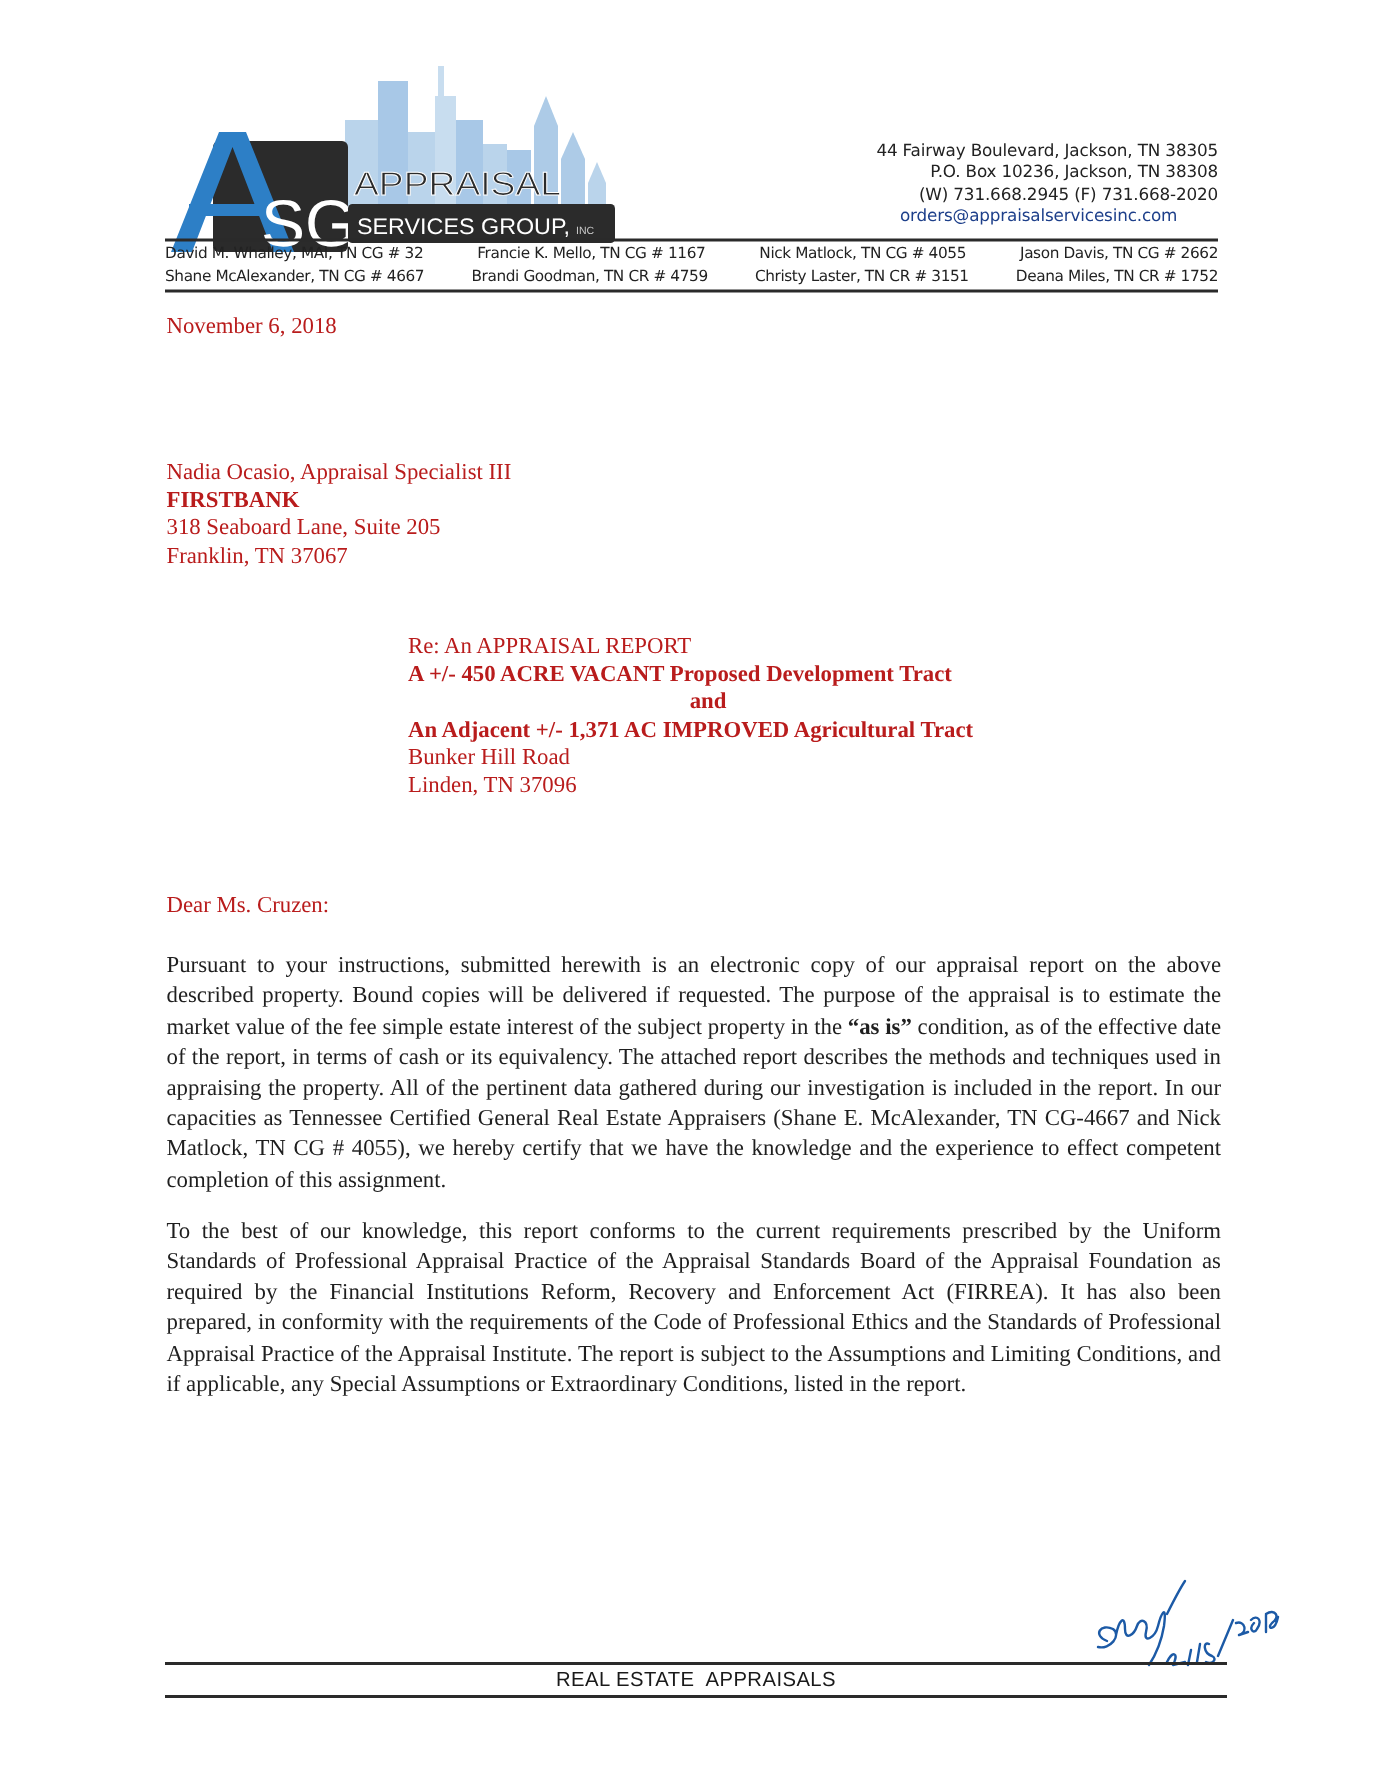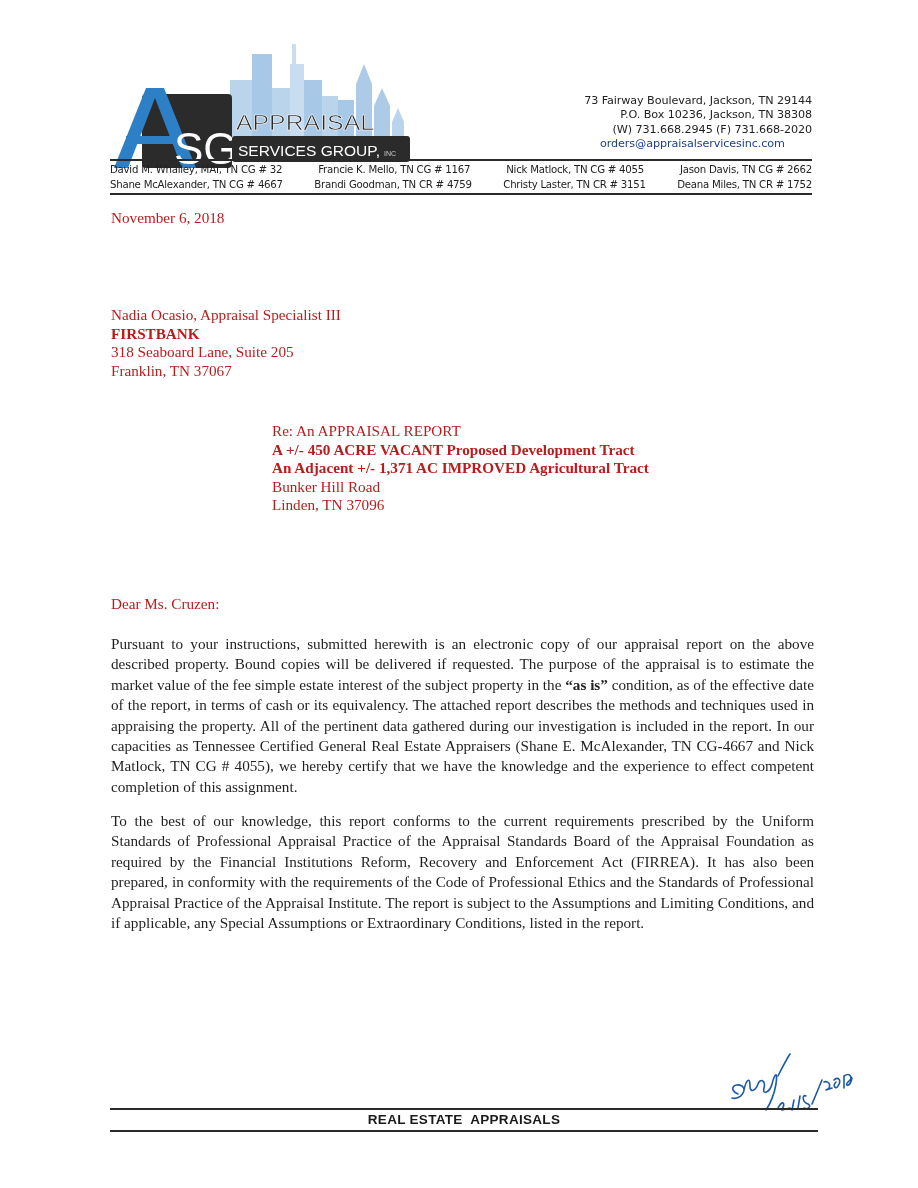--- a/index.html
+++ b/index.html
@@ -30,21 +30,21 @@
   .salutation { left: 111px; top: 595px; }
   .para { position: absolute; left: 111px; width: 703px; font-size: 15.2px; line-height: 20.4px;
           text-align: justify; color: #1f1f1f; }
   .para1 { top: 634px; }
   .para2 { top: 811px; }
 
   
   .signature { position: absolute; left: 720px; top: 1050px; width: 150px; height: 70px; }
   .signature svg { width: 100%; height: 100%; }
   .footer-label { position: absolute; left: 110px; top: 1112px; width: 708px; text-align: center;
-                  font-family: "Liberation Sans", sans-serif; font-weight: bold; font-size: 13.5px;
+                  font-family: "Liberation Sans", sans-serif; font-weight: normal; font-size: 13.5px;
                   letter-spacing: 0.3px; color: #1a1a1a; }
 </style>
 </head>
 <body>
 
 <div class="logo">
   <svg viewBox="0 0 300 126">
 
     <g fill="#b7d2ea" opacity="0.95">
       <rect x="118" y="36" width="22" height="66"></rect>
@@ -68,21 +68,21 @@
 
     <text x="124" y="86" font-family="Liberation Sans, sans-serif" font-size="22" fill="#2b2b2b" stroke="#ffffff" stroke-width="0.6" textLength="138" lengthAdjust="spacingAndGlyphs">APPRAISAL</text>
 
     <rect x="120" y="92" width="178" height="26" rx="3" fill="#2b2b2b"></rect>
     <text x="126" y="112" font-family="Liberation Sans, sans-serif" font-size="15" fill="#ffffff" textLength="142" lengthAdjust="spacingAndGlyphs">SERVICES GROUP,</text>
     <text x="272" y="112" font-family="Liberation Sans, sans-serif" font-size="7" fill="#cccccc">INC</text>
   </svg>
 </div>
 
 <div class="addr">
-  <div>73 Fairway Boulevard, Jackson, TN  29144</div>
+  <div>44 Fairway Boulevard, Jackson, TN  38305</div>
   <div>P.O. Box 10236, Jackson, TN  38308</div>
   <div>(W)  731.668.2945      (F)  731.668-2020</div>
   <div class="email">orders@appraisalservicesinc.com</div>
 </div>
 
 <div class="rule" style="left:110px; top:159px; width:702px; height:2px;"></div>
 <div class="staff">
   <div class="staff-row">
     <span>David M. Whalley, MAI, TN CG # 32</span>
     <span>Francie K. Mello, TN CG # 1167</span>
@@ -103,20 +103,21 @@
 <div class="text recipient">
   <div>Nadia Ocasio, Appraisal Specialist III</div>
   <div class="bold">FIRSTBANK</div>
   <div>318 Seaboard Lane, Suite 205</div>
   <div>Franklin, TN 37067</div>
 </div>
 
 <div class="text re">
   <div>Re: An APPRAISAL REPORT</div>
   <div class="bold">A +/- 450 ACRE VACANT Proposed Development Tract</div>
+  <div class="bold center">and</div>
   <div class="bold">An Adjacent +/- 1,371 AC IMPROVED Agricultural Tract</div>
   <div>Bunker Hill Road</div>
   <div>Linden, TN  37096</div>
 </div>
 
 <div class="text salutation">Dear Ms. Cruzen:</div>
 
 <div class="para para1"><span>Pursuant to your instructions, submitted herewith is an electronic copy of our appraisal report on the above described property.  Bound copies will be delivered if requested.  The purpose of the appraisal is to estimate the market value of the fee simple estate interest of the subject property in the </span><span class="bold">“as is”</span><span> condition, as of the effective date of the report, in terms of cash or its equivalency.  The attached report describes the methods and techniques used in appraising the property.  All of the pertinent data gathered during our investigation is included in the report.  In our capacities as Tennessee Certified General Real Estate Appraisers (Shane E. McAlexander, TN CG-4667 and Nick Matlock, TN CG # 4055), we hereby certify that we have the knowledge and the experience to effect competent completion of this assignment.</span></div>
 
 <div class="para para2">To the best of our knowledge, this report conforms to the current requirements prescribed by the Uniform Standards of Professional Appraisal Practice of the Appraisal Standards Board of the Appraisal Foundation as required by the Financial Institutions Reform, Recovery and Enforcement Act (FIRREA).  It has also been prepared, in conformity with the requirements of the Code of Professional Ethics and the Standards of Professional Appraisal Practice of the Appraisal Institute. The report is subject to the Assumptions and Limiting Conditions, and if applicable, any Special Assumptions or Extraordinary Conditions, listed in the report.</div>

